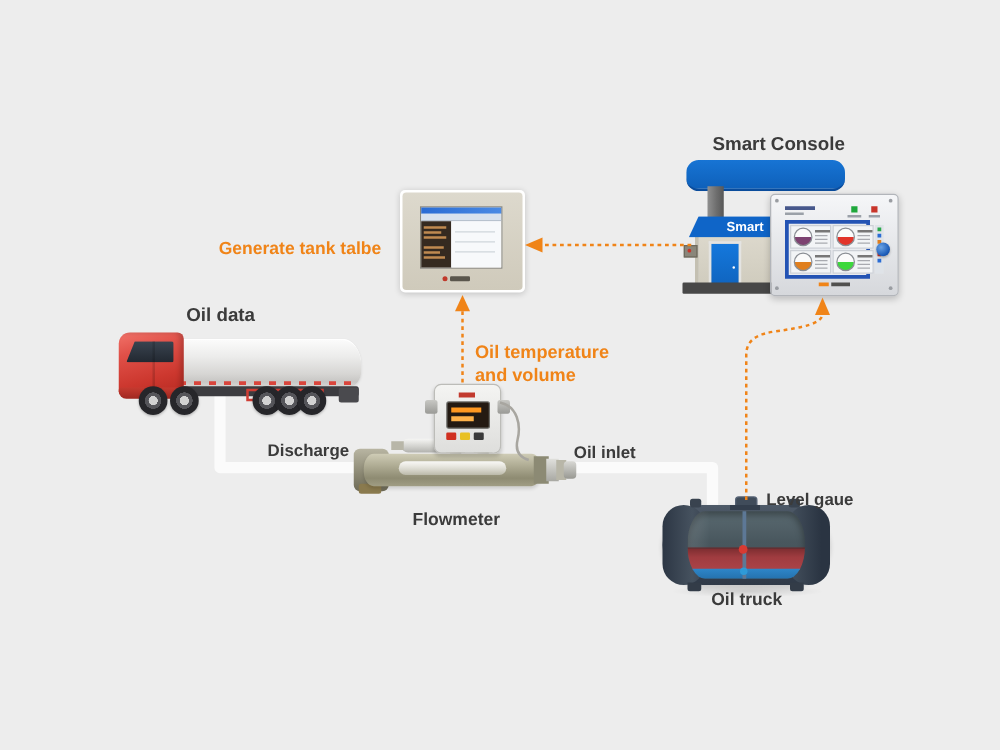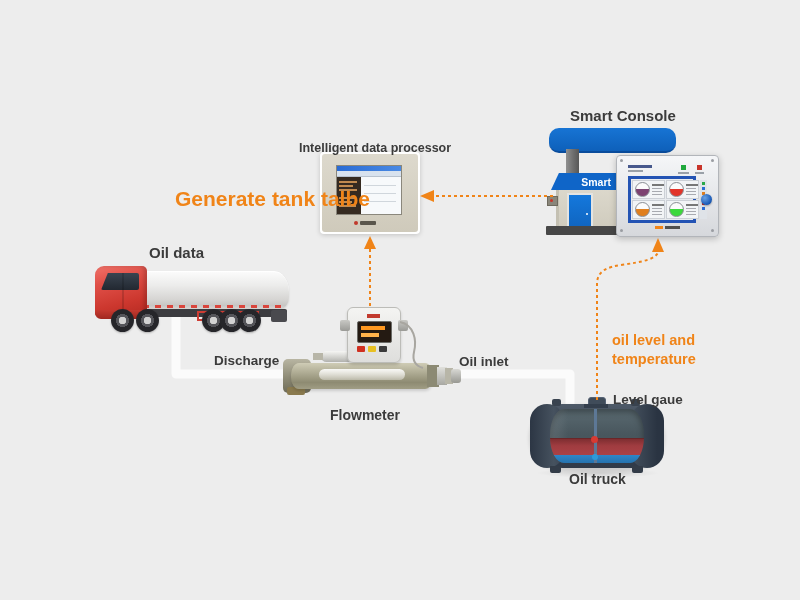--- a/index.html
+++ b/index.html
@@ -360,26 +360,25 @@
     <path d="M 400 322 C 414 325 417 340 414 352 C 412 361 416 366 423 368" fill="none" stroke="#a8a6a0" stroke-width="2"></path>
     <path d="M 370 306 L 370 249" fill="none" stroke="#F08418" stroke-width="2" stroke-dasharray="3 3"></path>
     <polygon points="364,249 376,249 370,236" fill="#F08418"></polygon>
     <path d="M 553 196 L 434 196" fill="none" stroke="#F08418" stroke-width="2" stroke-dasharray="3 3"></path>
     <polygon points="434,190 434,202 420,196" fill="#F08418"></polygon>
     <path d="M 597 400 L 597 284 C 597 271 607 267 621 265 C 642 262 658 259 658 251" fill="none" stroke="#F08418" stroke-width="2" stroke-dasharray="3 3"></path>
     <polygon points="652,252 664,252 658,238" fill="#F08418"></polygon>
   </svg>
 
   <div class="lbl" style="left:149px;top:244px;font-size:15px">Oil data</div>
-  <div class="lbl" style="left:299px;top:141px;font-size:12.5px">Intelligent data processor</div>
-  <div class="lbl orange" style="left:175px;top:189px;font-size:21px">Generate tank talbe</div>
+  <div class="lbl orange" style="left:175px;top:189px;font-size:14px">Generate tank talbe</div>
   <div class="lbl" style="left:570px;top:107px;font-size:15px">Smart Console</div>
   <div class="lbl" style="left:214px;top:353px">Discharge</div>
   <div class="lbl" style="left:330px;top:407px;font-size:14px">Flowmeter</div>
   <div class="lbl" style="left:459px;top:354px">Oil inlet</div>
-  <div class="lbl orange" style="left:612px;top:331px">
-    <div>oil level and</div>
-    <div>temperature</div>
+  <div class="lbl orange" style="left:380px;top:273px">
+    <div>Oil temperature</div>
+    <div>and volume</div>
   </div>
   <div class="lbl" style="left:613px;top:392px">Level gaue</div>
   <div class="lbl" style="left:569px;top:471px;font-size:14px">Oil truck</div>
 
 </div>
 
 </body></html>

